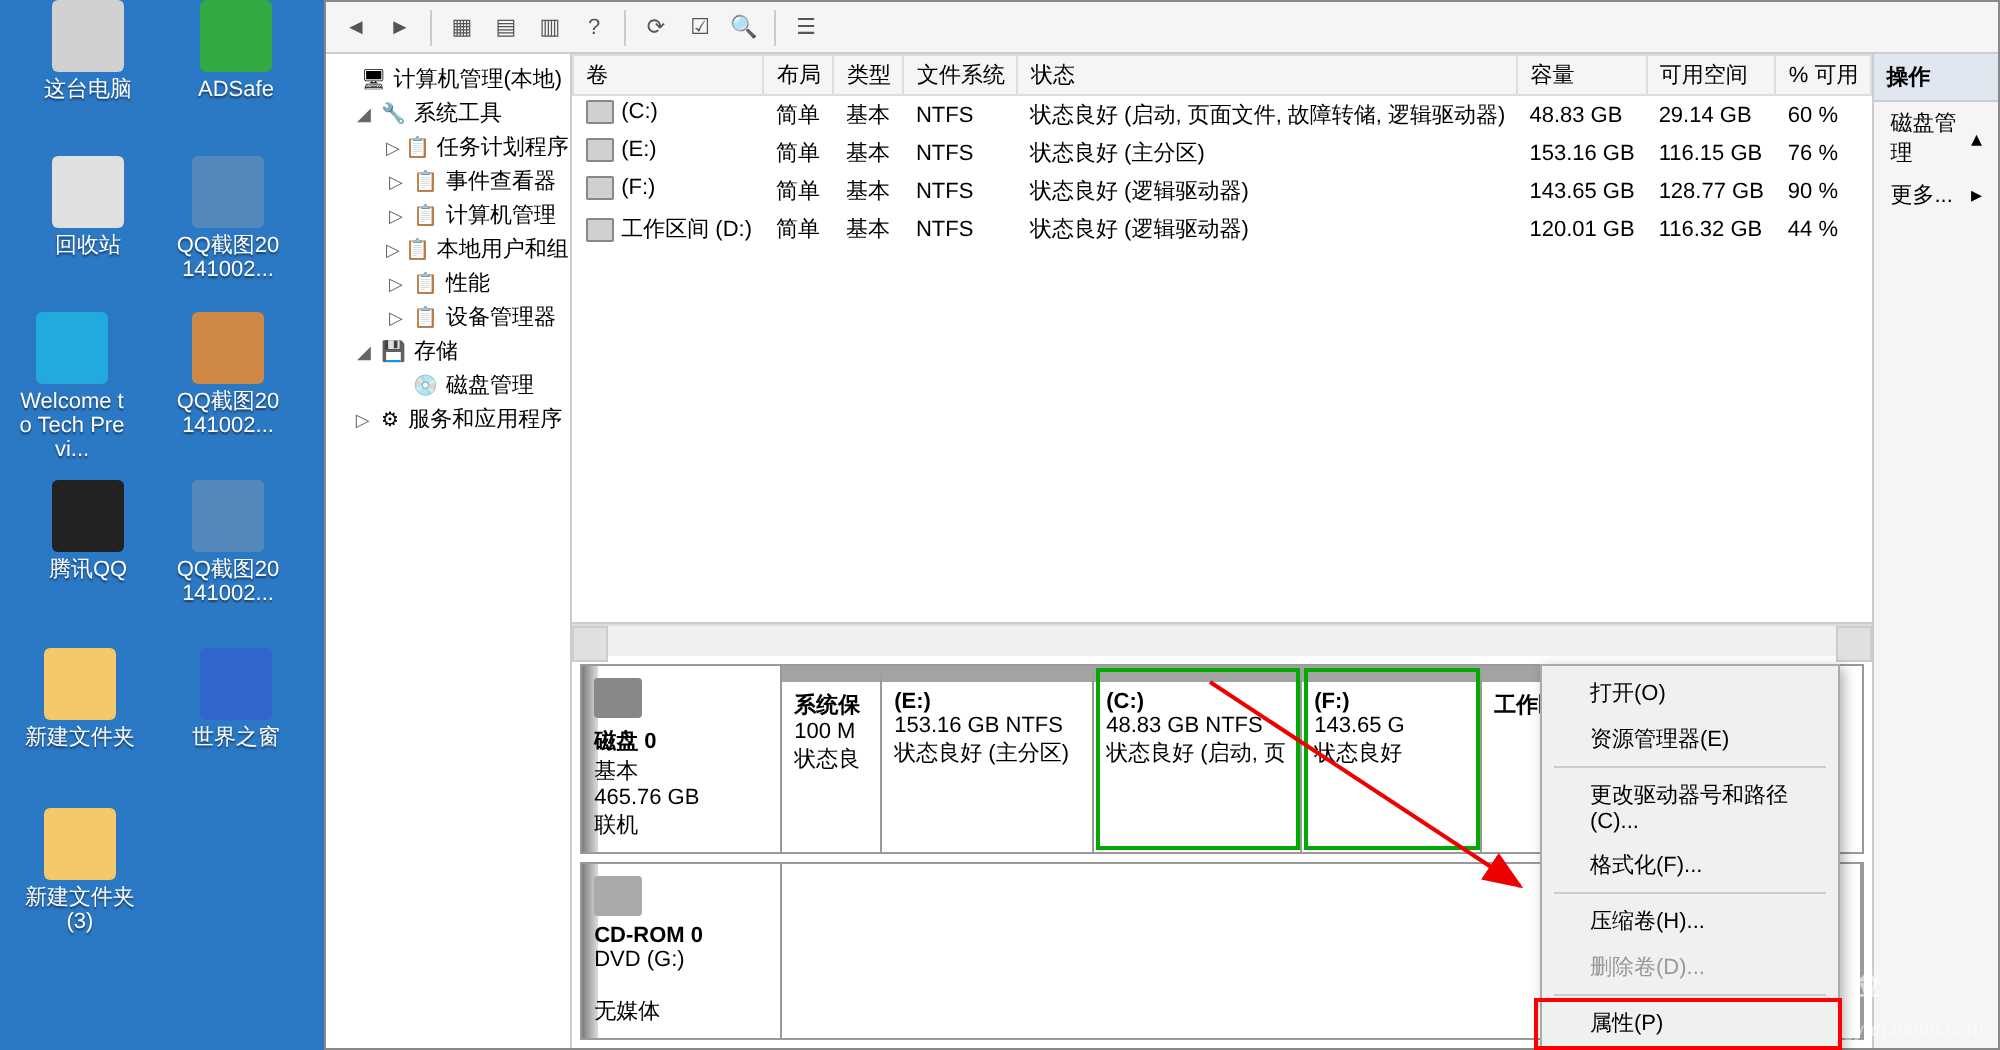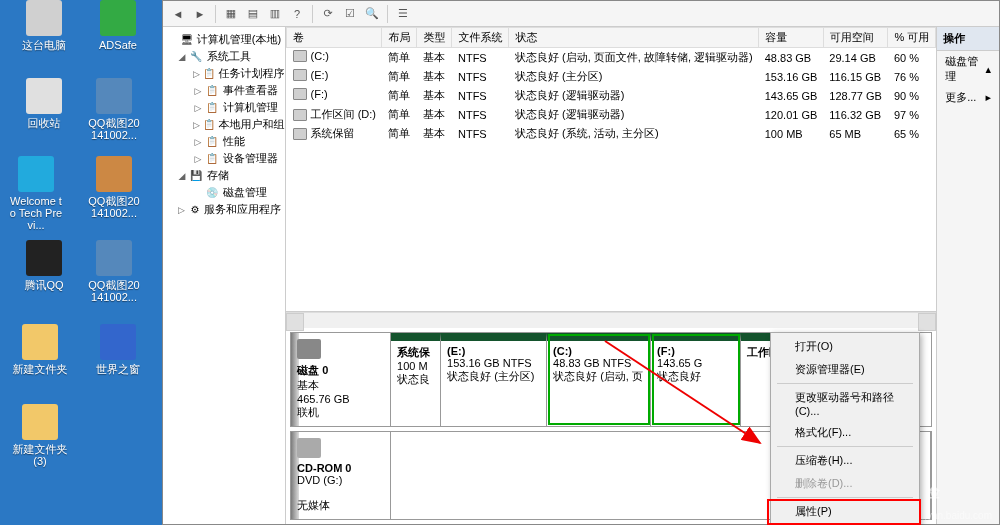--- a/index.html
+++ b/index.html
@@ -26,21 +26,21 @@
 td.vc { display: flex; align-items: center; gap: 4px; }
 .scroll-h { height: 16px; background: #f0f0f0; border-top: 1px solid #ddd; position: relative; }
 .scroll-h::before, .scroll-h::after { content:''; position:absolute; top:0; width:16px; height:16px; background:#e0e0e0; border:1px solid #ccc; }
 .scroll-h::before { left:0; } .scroll-h::after { right:0; }
 .disk-layout { background: #fff; }
 .disk-row { display: flex; border: 1px solid #999; margin: 4px; min-height: 80px; }
 .disk-head { width: 100px; border-right: 1px solid #999; padding: 6px; font-size: 11px; background: linear-gradient(#fff,#f5f5f5); }
 .disk-head .dico { width: 24px; height: 20px; background: #888; border-radius: 2px; margin-bottom: 4px; }
 .disk-head-grad { background: linear-gradient(to right, #7b7b7b 0, #ddd 8px, #fff 8px); }
 .parts { flex: 1; display: flex; }
-.part { border-right: 1px solid #999; padding: 4px 6px; border-top: 8px solid #14532d; font-size: 11px; position: relative; }
+.part { border-right: 1px solid #999; padding: 4px 6px; border-top: 8px solid #a3a3a3; font-size: 11px; position: relative; }
 .part.sel { outline: 2px solid #0a0; outline-offset: -3px; }
 .part .pt { font-weight: bold; }
 .arrow { position: absolute; pointer-events:none; }
 .ctx { position: absolute; background: #f0f0f0; border: 1px solid #aaa; box-shadow: 2px 2px 6px rgba(0,0,0,0.3); padding: 2px; z-index: 20; width: 150px; }
 .ctx .mi { padding: 4px 22px; cursor: pointer; position: relative; }
 .ctx .mi.dis { color: #999; }
 .ctx .msep { height: 1px; background: #ccc; margin: 2px 4px; }
 .ctx .hl { position: absolute; border: 2px solid red; pointer-events:none; }
 .side { width: 80px; background: #f5f5f5; }
 .side-h { background: #e0e7f0; padding: 4px 6px; border-bottom: 1px solid #ccc; font-weight: bold; }
@@ -224,31 +224,21 @@
                 <td>90 %</td>
               </tr>
               <tr>
                 <td class="vc"><span class="drive-ico"></span>工作区间 (D:)</td>
                 <td>简单</td>
                 <td>基本</td>
                 <td>NTFS</td>
                 <td>状态良好 (逻辑驱动器)</td>
                 <td>120.01 GB</td>
                 <td>116.32 GB</td>
-                <td>97 %</td>
-              </tr>
-              <tr>
-                <td class="vc"><span class="drive-ico"></span>系统保留</td>
-                <td>简单</td>
-                <td>基本</td>
-                <td>NTFS</td>
-                <td>状态良好 (系统, 活动, 主分区)</td>
-                <td>100 MB</td>
-                <td>65 MB</td>
-                <td>65 %</td>
+                <td>44 %</td>
               </tr>
             </tbody>
         </table>
       </div>
       <div class="scroll-h"></div>
       <div class="disk-layout">
         <div class="disk-row">
           <div class="disk-head disk-head-grad">
             <div class="dico"></div>
             <b>磁盘 0</b><br>

